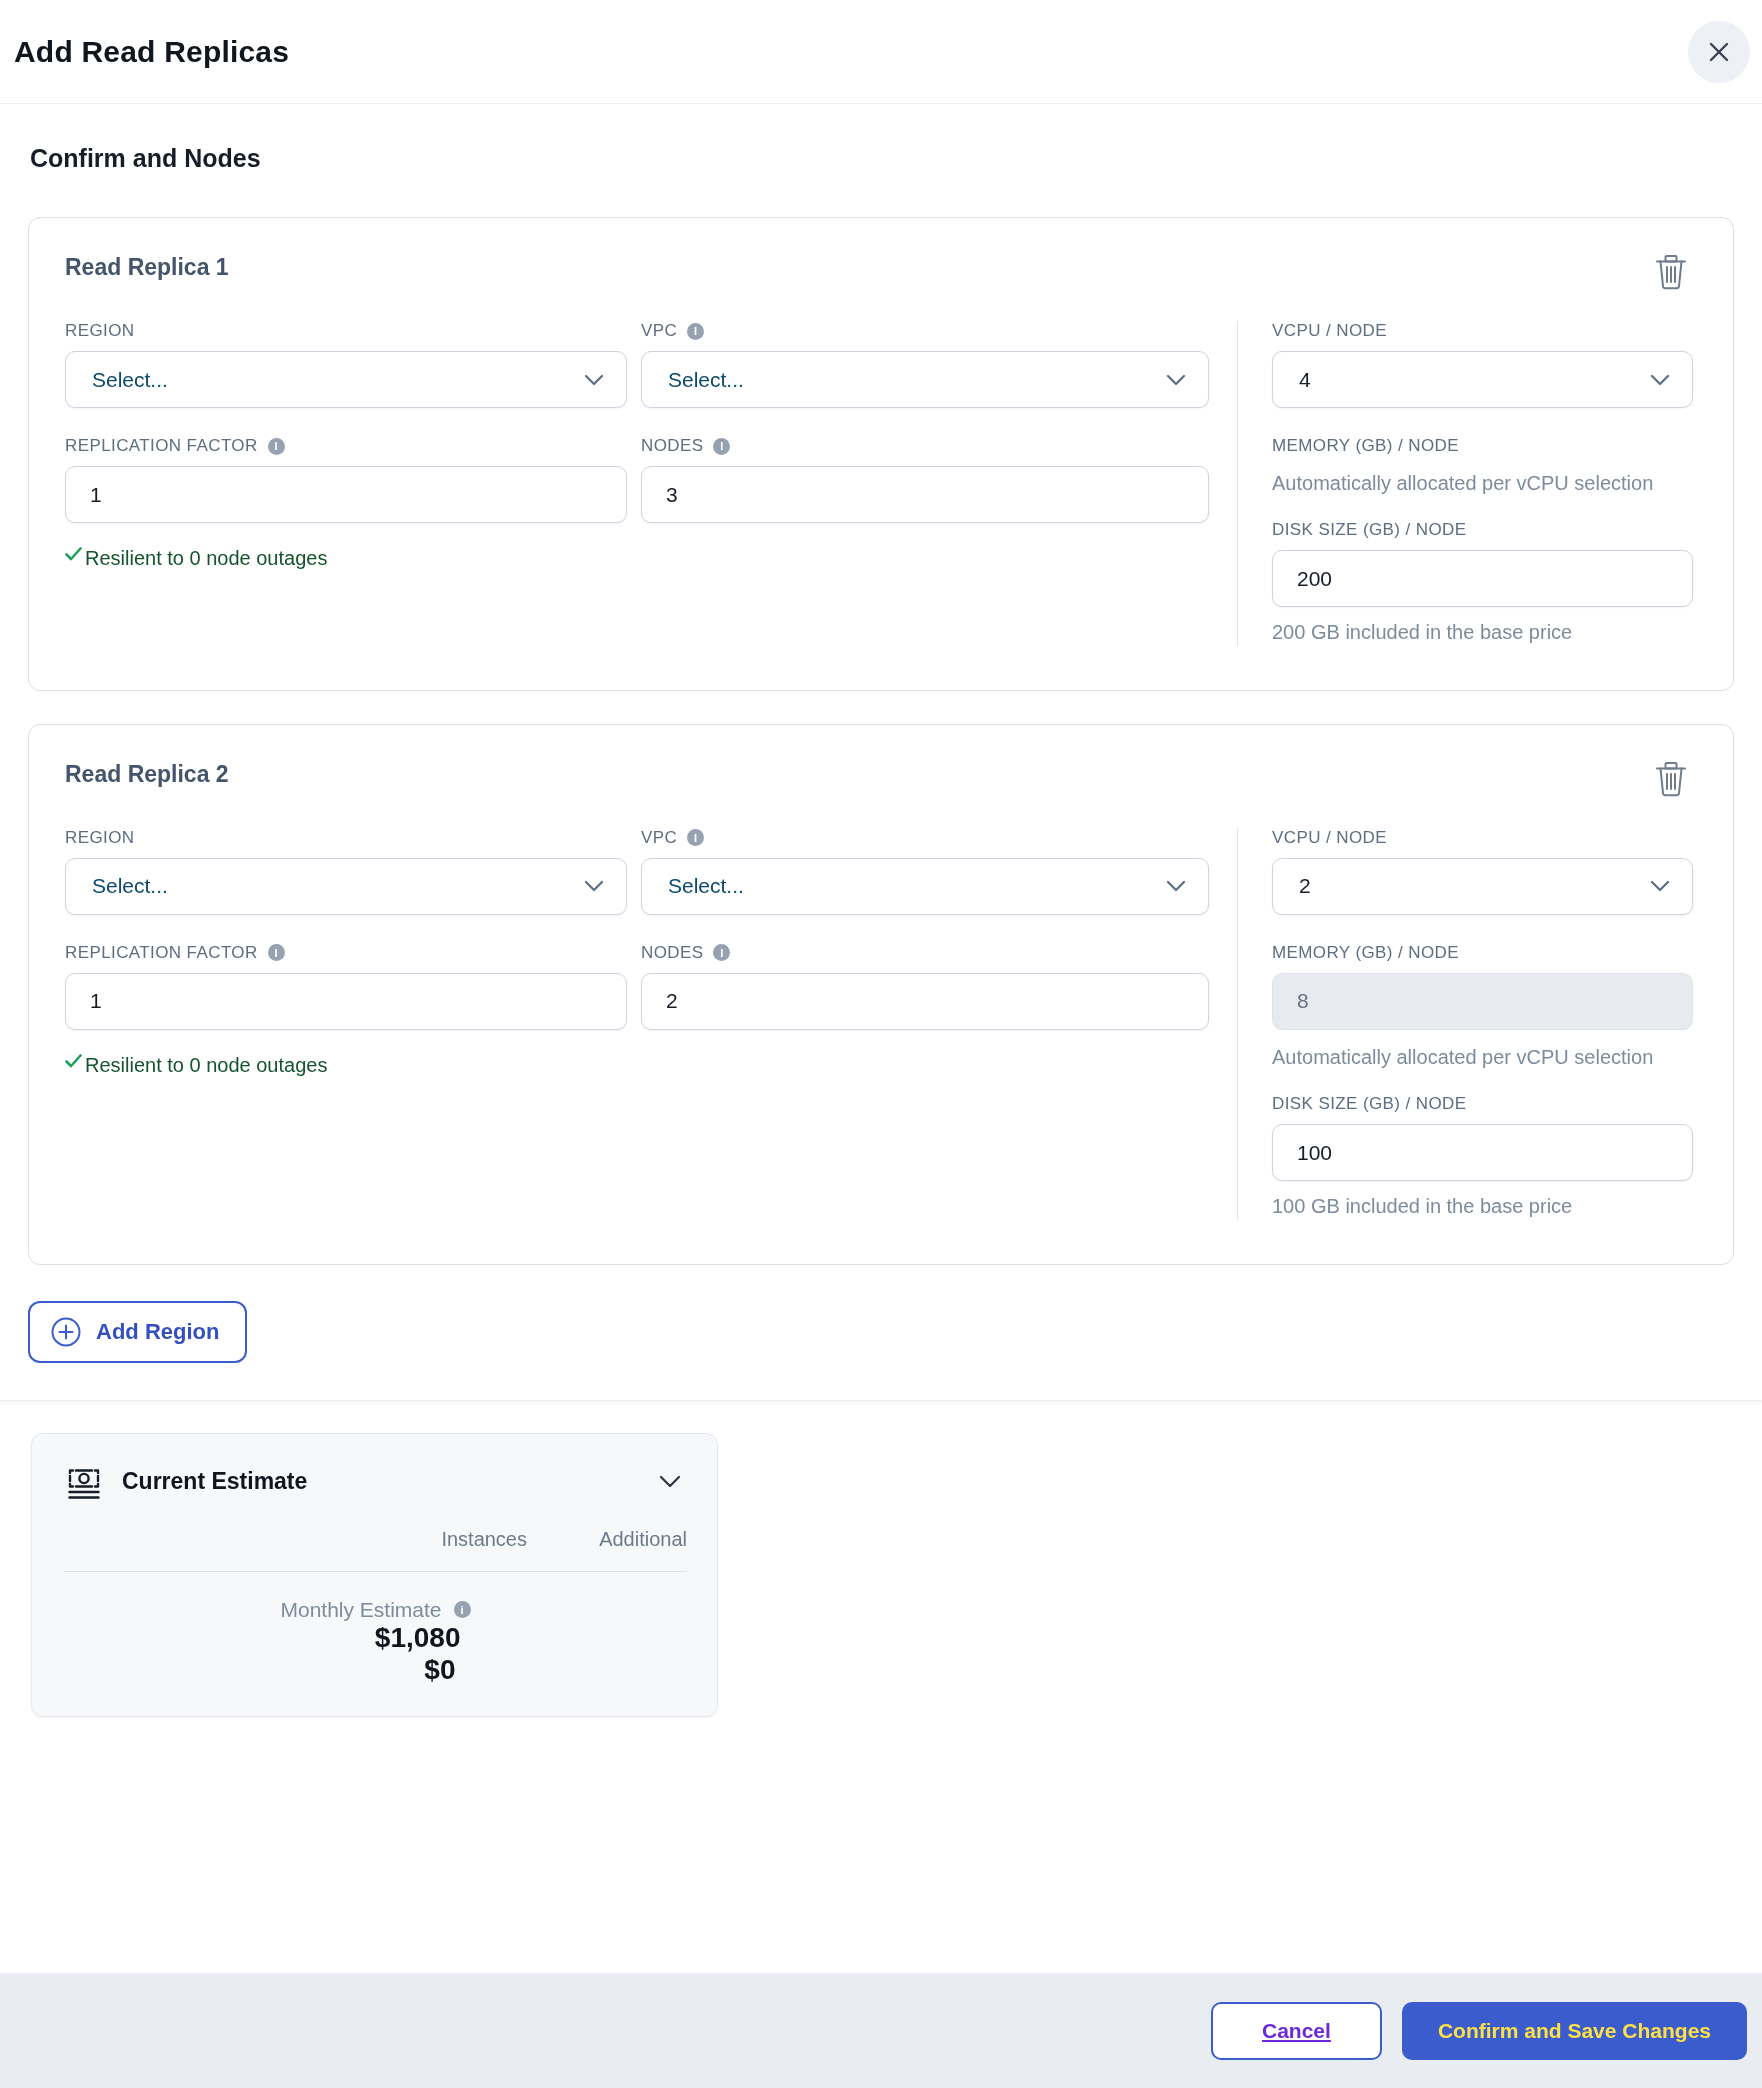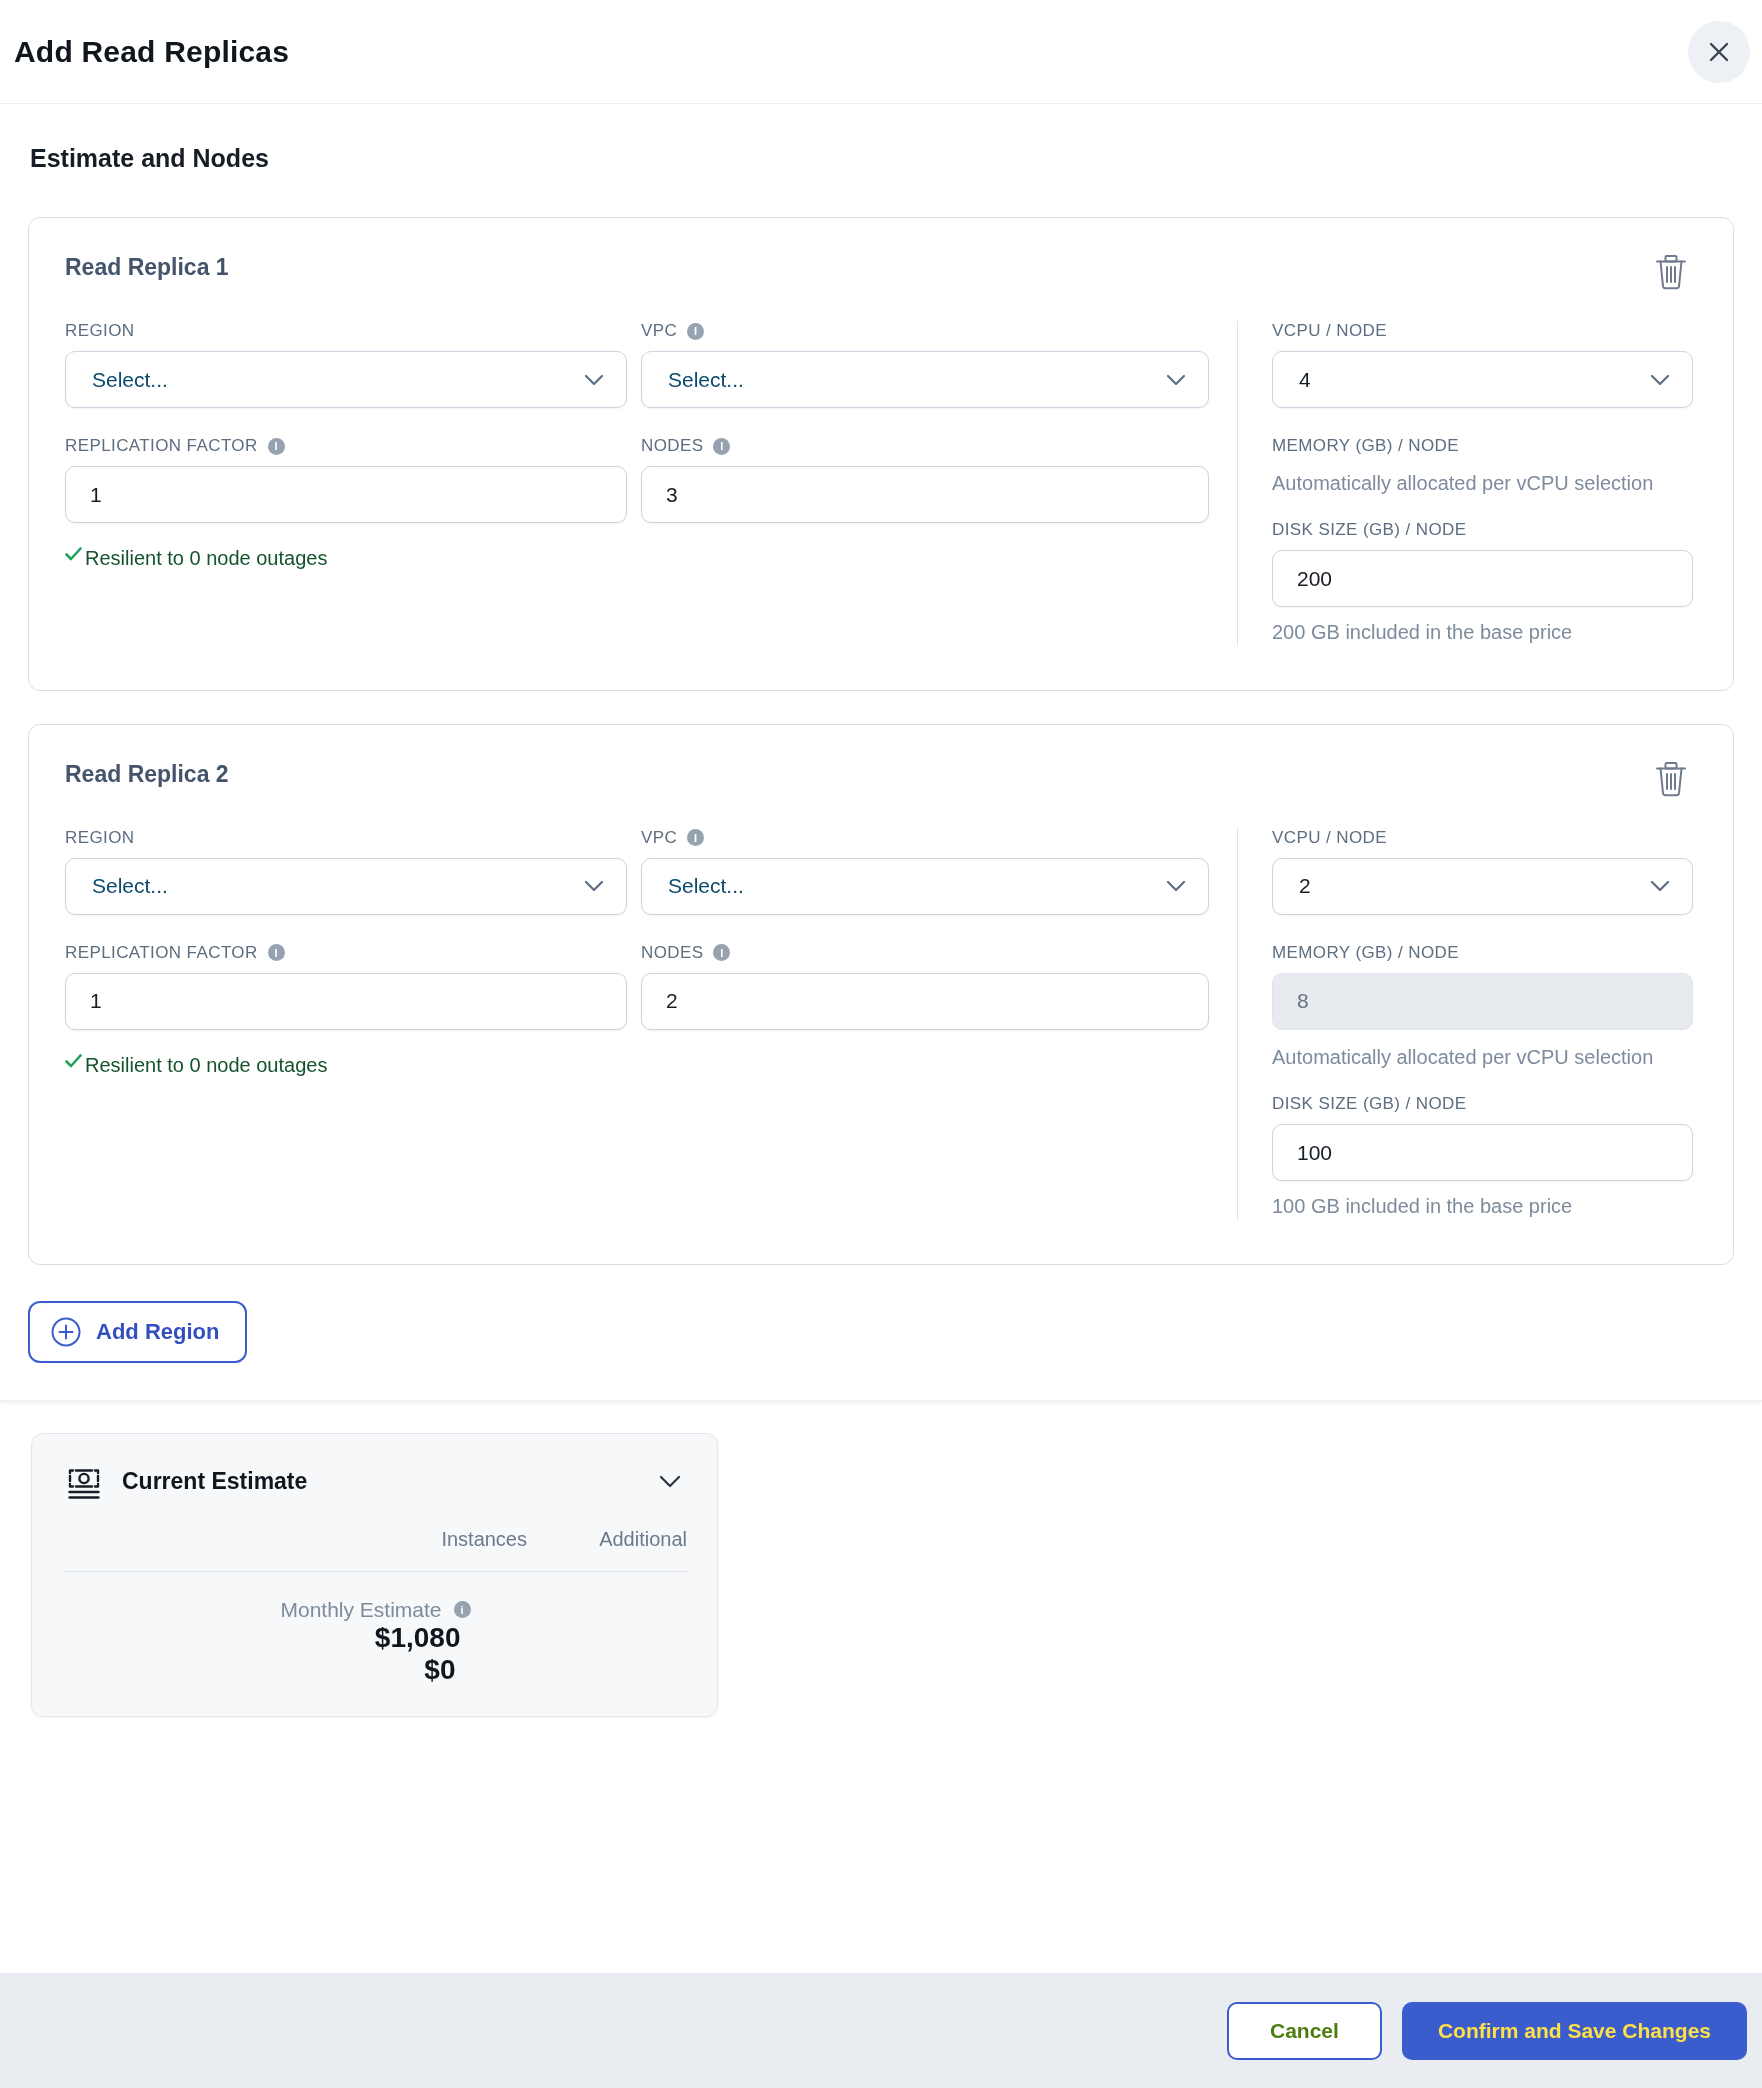--- a/index.html
+++ b/index.html
@@ -124,39 +124,39 @@
     margin-top:auto; flex:0 0 auto;
     height:115px; background:#e9ecf1;
     display:flex; align-items:center; justify-content:flex-end;
     gap:20px; padding:0 15px;
   }
   .btn {
     height:58px; border-radius:10px; font-size:21px; font-weight:700;
     font-family:"Liberation Sans", sans-serif; cursor:pointer;
     display:inline-flex; align-items:center; justify-content:center;
   }
-  .btn-secondary { width:155px; background:#ffffff; color:#4d7c0f; border:2px solid #3b5ccc; }
+  .btn-secondary { width:171px; background:#ffffff; color:#6d28d9; border:2px solid #3b5ccc;text-decoration:underline; }
   .btn-primary  { padding:0 36px; background:#3b5ccc; color:#fde047; border:none; }
 </style>
 </head>
 <body>
 
 <div class="modal-header">
   <div class="modal-title">Add Read Replicas</div>
   <button class="close-btn">
     <span style="display:flex">
       <svg width="24" height="24" viewBox="0 0 24 24">
           <path d="M4 4 L20 20 M20 4 L4 20" stroke="#3a4352" stroke-width="2.4" fill="none" stroke-linecap="round"></path>
         </svg>
     </span>
   </button>
 </div>
 
 <div class="content">
-  <h2 class="section-heading">Estimate and Nodes</h2>
+  <h2 class="section-heading">Confirm and Nodes</h2>
 
   
   <div class="replica-card">
     <div class="card-title">Read Replica 1</div>
     <button class="trash-btn">
       <span style="display:flex">
         <svg width="40" height="42" viewBox="0 0 40 42" fill="none" stroke="#6f7b8a" stroke-width="2" stroke-linecap="round" stroke-linejoin="round">
           <rect x="14.5" y="4" width="11" height="5.5" rx="1"></rect>
           <path d="M6 9.5 H34"></path>
           <path d="M9.5 9.5 l2.5 24.6 a2.4 2.4 0 0 0 2.4 2.1 h11.2 a2.4 2.4 0 0 0 2.4 -2.1 L30.5 9.5"></path>

